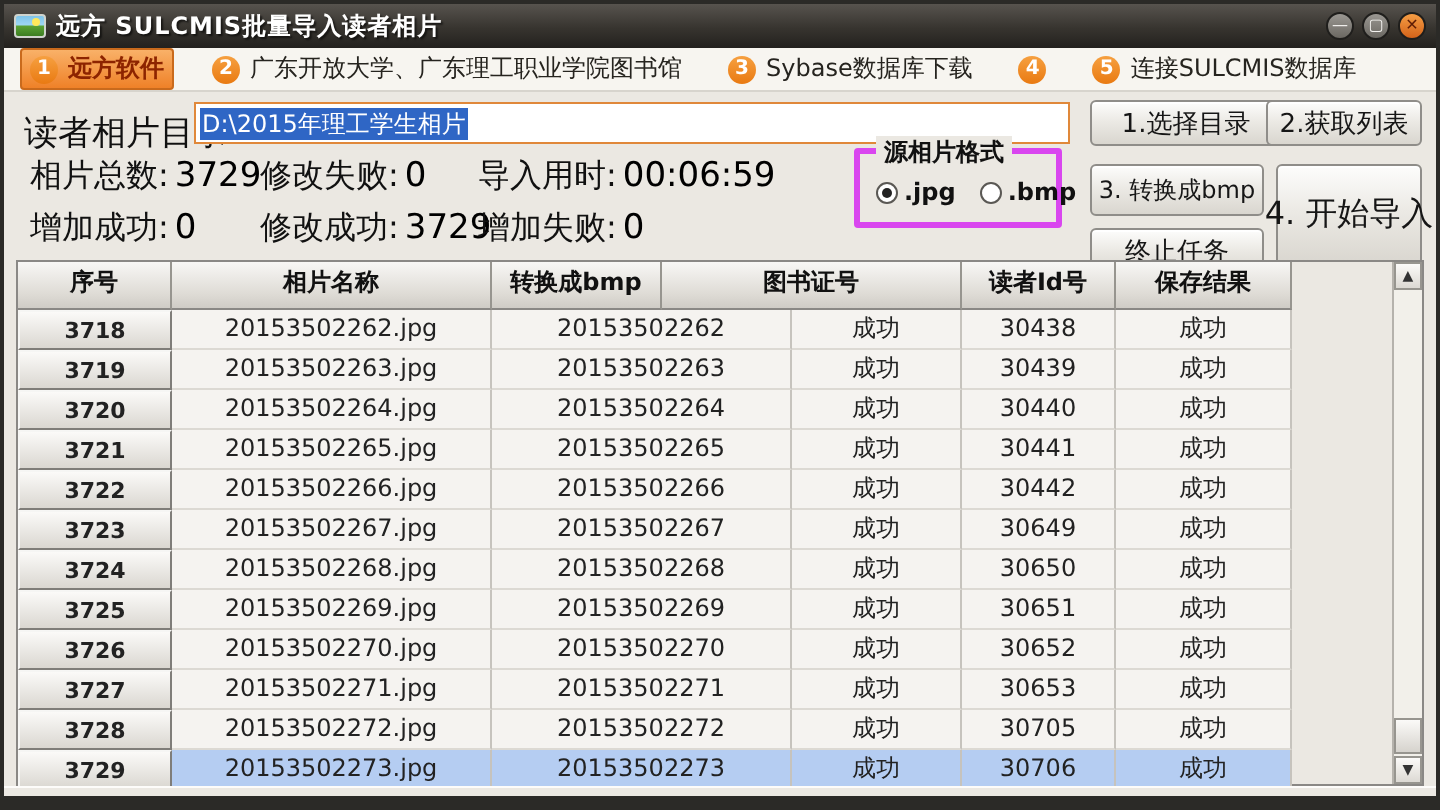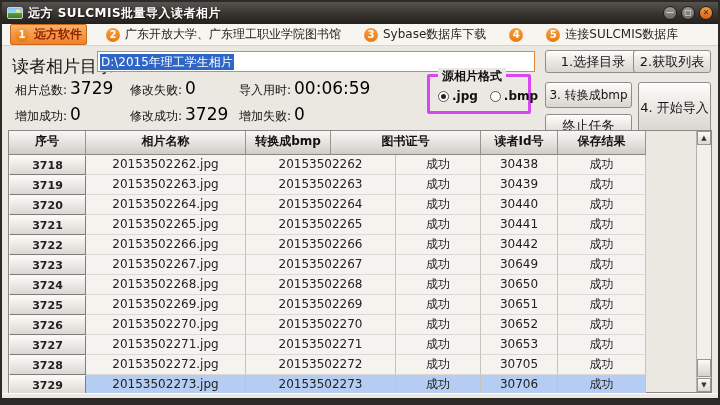--- a/index.html
+++ b/index.html
@@ -44,25 +44,25 @@
     overflow:hidden; white-space:nowrap; }
   .dir-input .sel { background:#2f66c5; color:#fff; padding:1px 1px; }
 
   .btn { position:absolute; background:linear-gradient(#fdfdfc,#eceae5 45%,#d9d6cf);
     border:1px solid #8f8d89; border-radius:3px; font-size:13px; color:#161616;
     text-align:center; display:flex; align-items:center; justify-content:center;
     white-space:nowrap; cursor:default; box-shadow:inset 0 1px 0 #fff; }
   .btn-select { left:543px; top:4px;  width:96px; height:23px; }
   .btn-getlist{ left:631px; top:4px;  width:78px; height:23px; }
   .btn-convert{ left:543px; top:36px; width:87px; height:26px; font-size:12px; }
-  .btn-start  { left:636px; top:36px; width:73px; height:51px; font-size:13px; }
+  .btn-start  { left:636px; top:36px; width:73px; height:51px; font-size:16px; }
   .btn-stop   { left:543px; top:68px; width:87px; height:24px; }
 
   .stat { position:absolute; white-space:nowrap; }
-  .stat .sl { font-size:12px; color:#111; }
+  .stat .sl { font-size:16px; color:#111; }
   .stat .sv { font-size:17px; color:#000; margin-left:3px; }
   .s1{left:13px;top:32px;} .s2{left:128px;top:32px;} .s3{left:237px;top:32px;}
   .s4{left:13px;top:58px;} .s5{left:128px;top:58px;} .s6{left:237px;top:58px;}
 
   .groupbox { position:absolute; left:425px; top:28px; width:104px; height:40px;
     border:3px solid #d946ef; border-radius:2px; }
   .gb-title { position:absolute; top:-9px; left:8px; background:#ebe8e2; padding:0 4px;
     font-size:12px; font-weight:bold; color:#111; white-space:nowrap; }
   .gb-opts { display:flex; gap:12px; padding:12px 0 0 8px;align-items:flex-end; }
   .radio-item { display:flex; align-items:center; gap:3px; font-size:12px; font-weight:bold;

